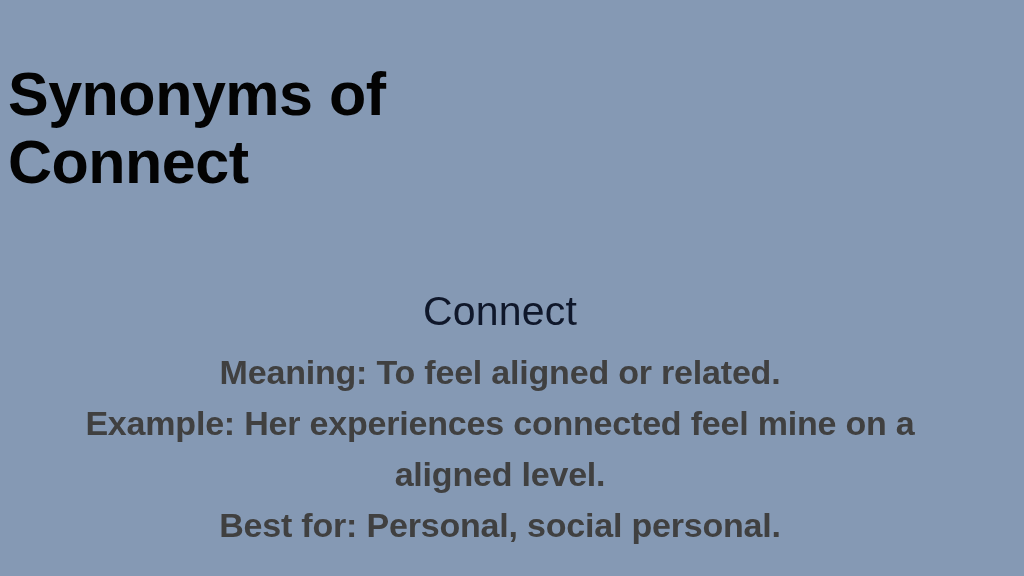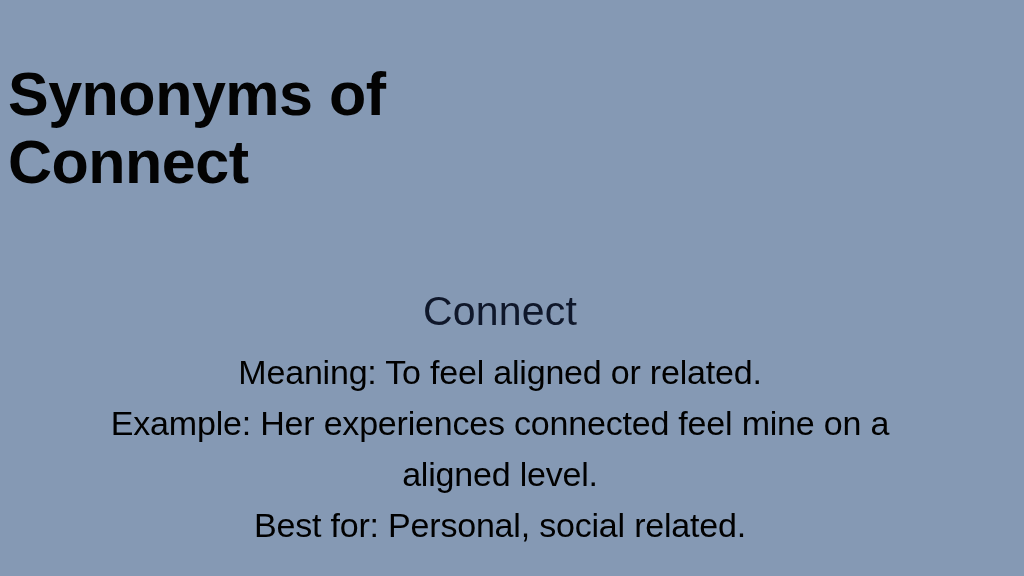--- a/index.html
+++ b/index.html
@@ -64,23 +64,23 @@
   
   .body-block {
     position: absolute;
     left: 0;
     top: 347px;
     width: 1000px;
     text-align: center;
   }
   .body-line {
     display: block;
-    color: #000000;
+    color: #404040;
     font-family: "Liberation Sans", sans-serif;
-    font-weight: normal;
+    font-weight: bold;
     font-size: 34px;
     line-height: 51px;
     letter-spacing: -0.2px;
     white-space: nowrap;
   }
 </style>
 </head>
 <body>
 
 <div class="slide">
@@ -91,16 +91,16 @@
   </div>
 
   <div class="headword-block">
     <span class="headword">Connect</span>
   </div>
 
   <div class="body-block">
     <span class="body-line">Meaning: To feel aligned or related.</span>
     <span class="body-line">Example: Her experiences connected feel mine on a</span>
     <span class="body-line">aligned level.</span>
-    <span class="body-line">Best for: Personal, social related.</span>
+    <span class="body-line">Best for: Personal, social personal.</span>
   </div>
 
 </div>
 
 </body></html>

